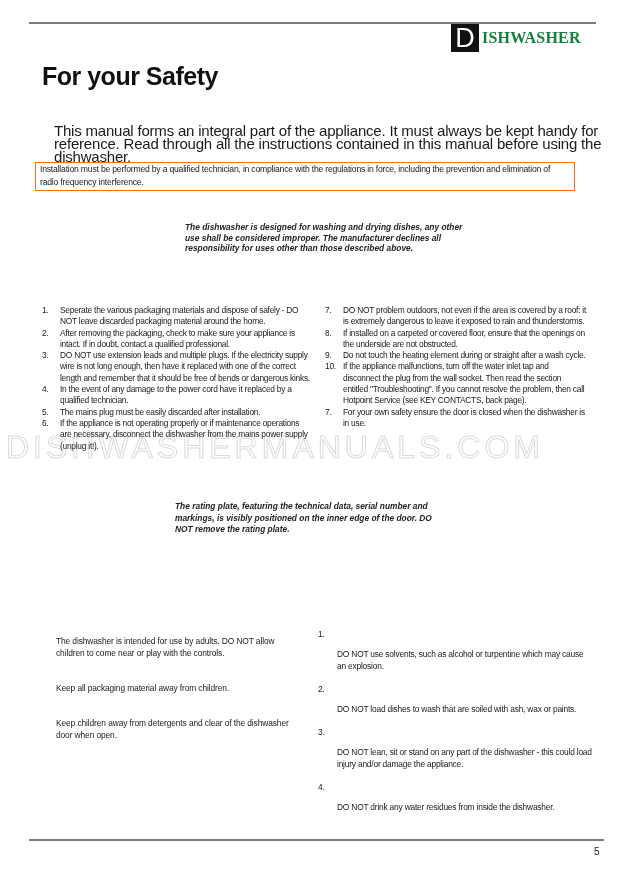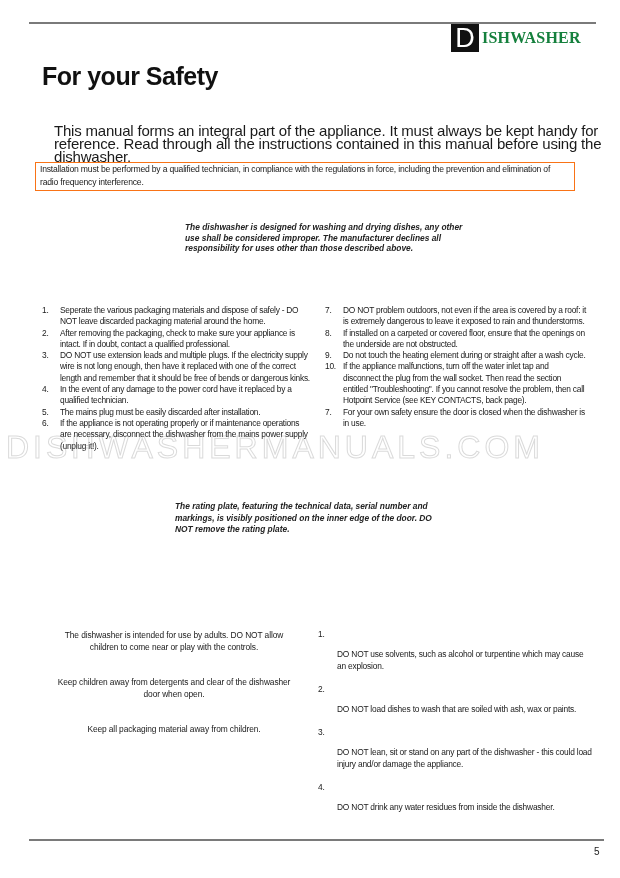--- a/index.html
+++ b/index.html
@@ -118,21 +118,21 @@
 
     .children {
       position: absolute;
       left: 44px;
       top: 623px;
       width: 260px;
       font-size: 8.4px;
       line-height: 12px;
       letter-spacing: -0.1px;
     }
-    .children p { margin: 6px; text-align: center; }
+    .children p { margin: 12px; }
     .children p + p { margin-top: 23px; }
 
     .misuse {
       position: absolute;
       left: 318px;
       top: 628px;
       width: 275px;
       margin: 0;
       padding: 0;
       list-style: none;
@@ -242,22 +242,22 @@
       <span class="txt">For your own safety ensure the door is closed when the dishwasher is in use.</span>
     </li>
 </ul>
 
 <div class="watermark">DISHWASHERMANUALS.COM</div>
 
 <p class="italic-note note-rating">The rating plate, featuring the technical data, serial number and markings, is visibly positioned on the inner edge of the door. DO NOT remove the rating plate.</p>
 
 <div class="children">
   <p>The dishwasher is intended for use by adults. DO NOT allow children to come near or play with the controls.</p>
+  <p>Keep all packaging material away from children.</p>
   <p>Keep children away from detergents and clear of the dishwasher door when open.</p>
-  <p>Keep all packaging material away from children.</p>
 </div>
 
 <ul class="misuse">
   <li>
       <span class="num">1.</span>
       <span class="txt">DO NOT use solvents, such as alcohol or turpentine which may cause an explosion.</span>
     </li>
   <li>
       <span class="num">2.</span>
       <span class="txt">DO NOT load dishes to wash that are soiled with ash, wax or paints.</span>

